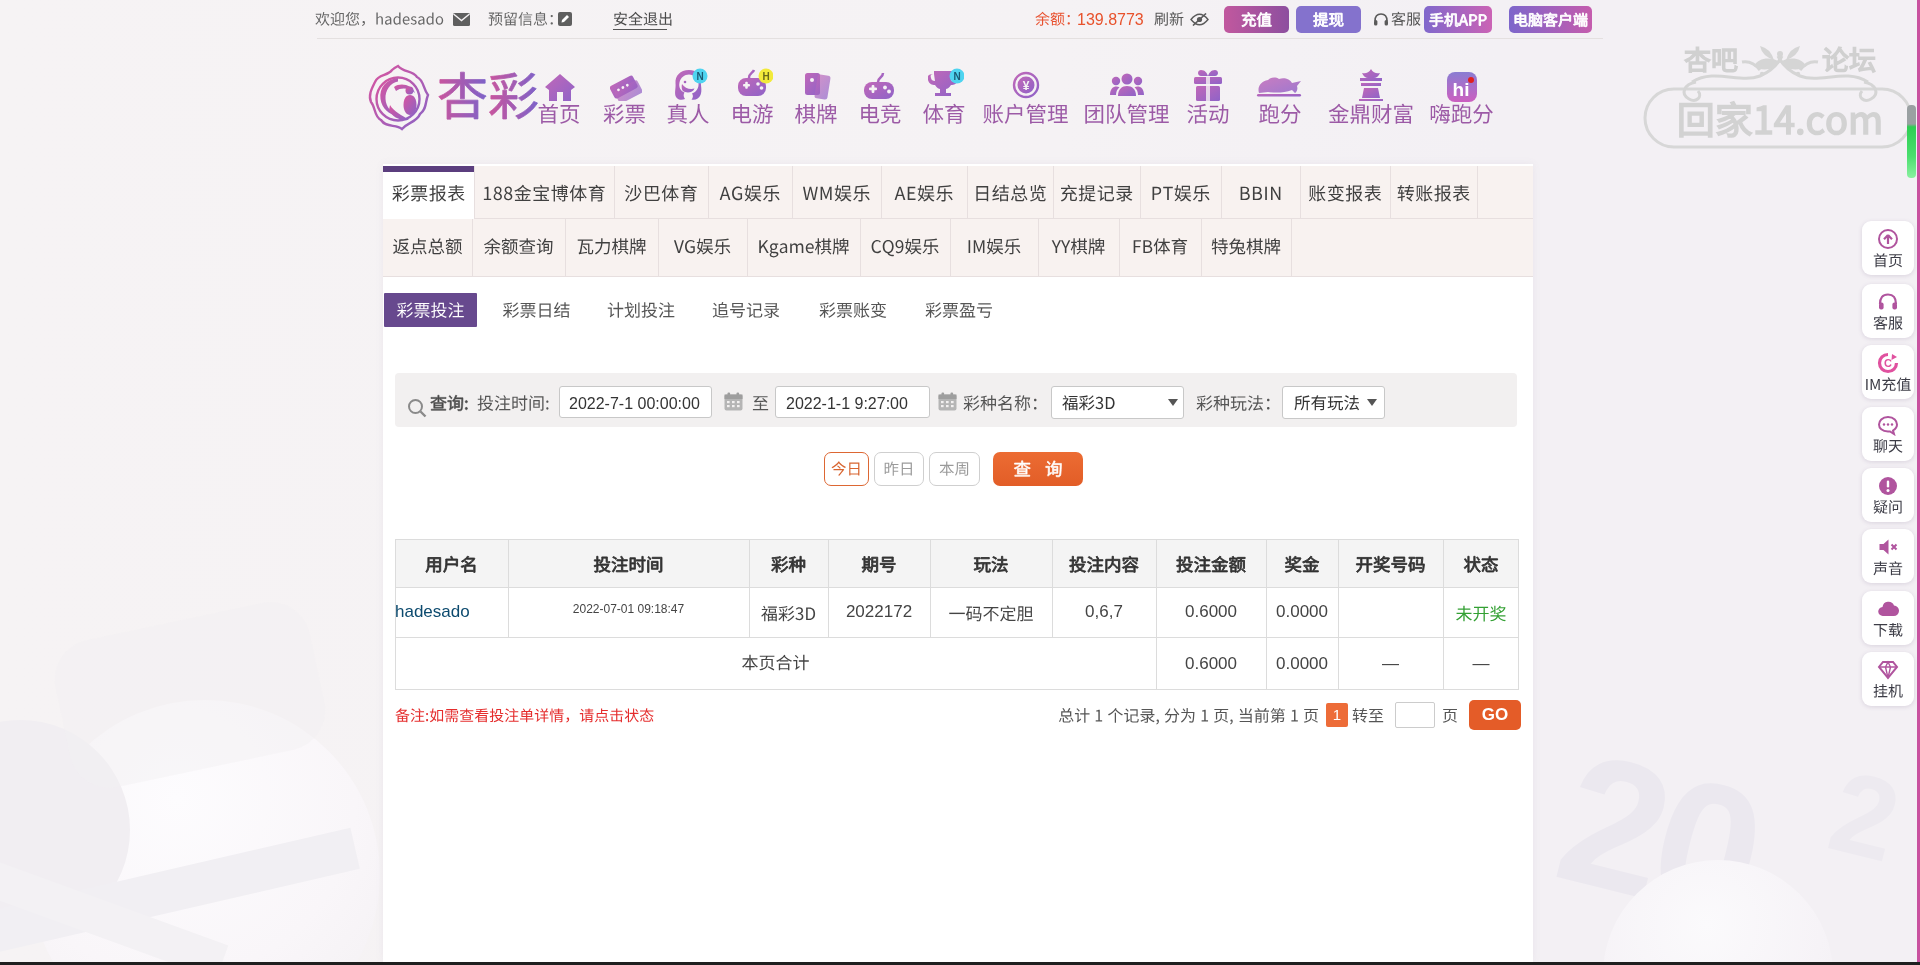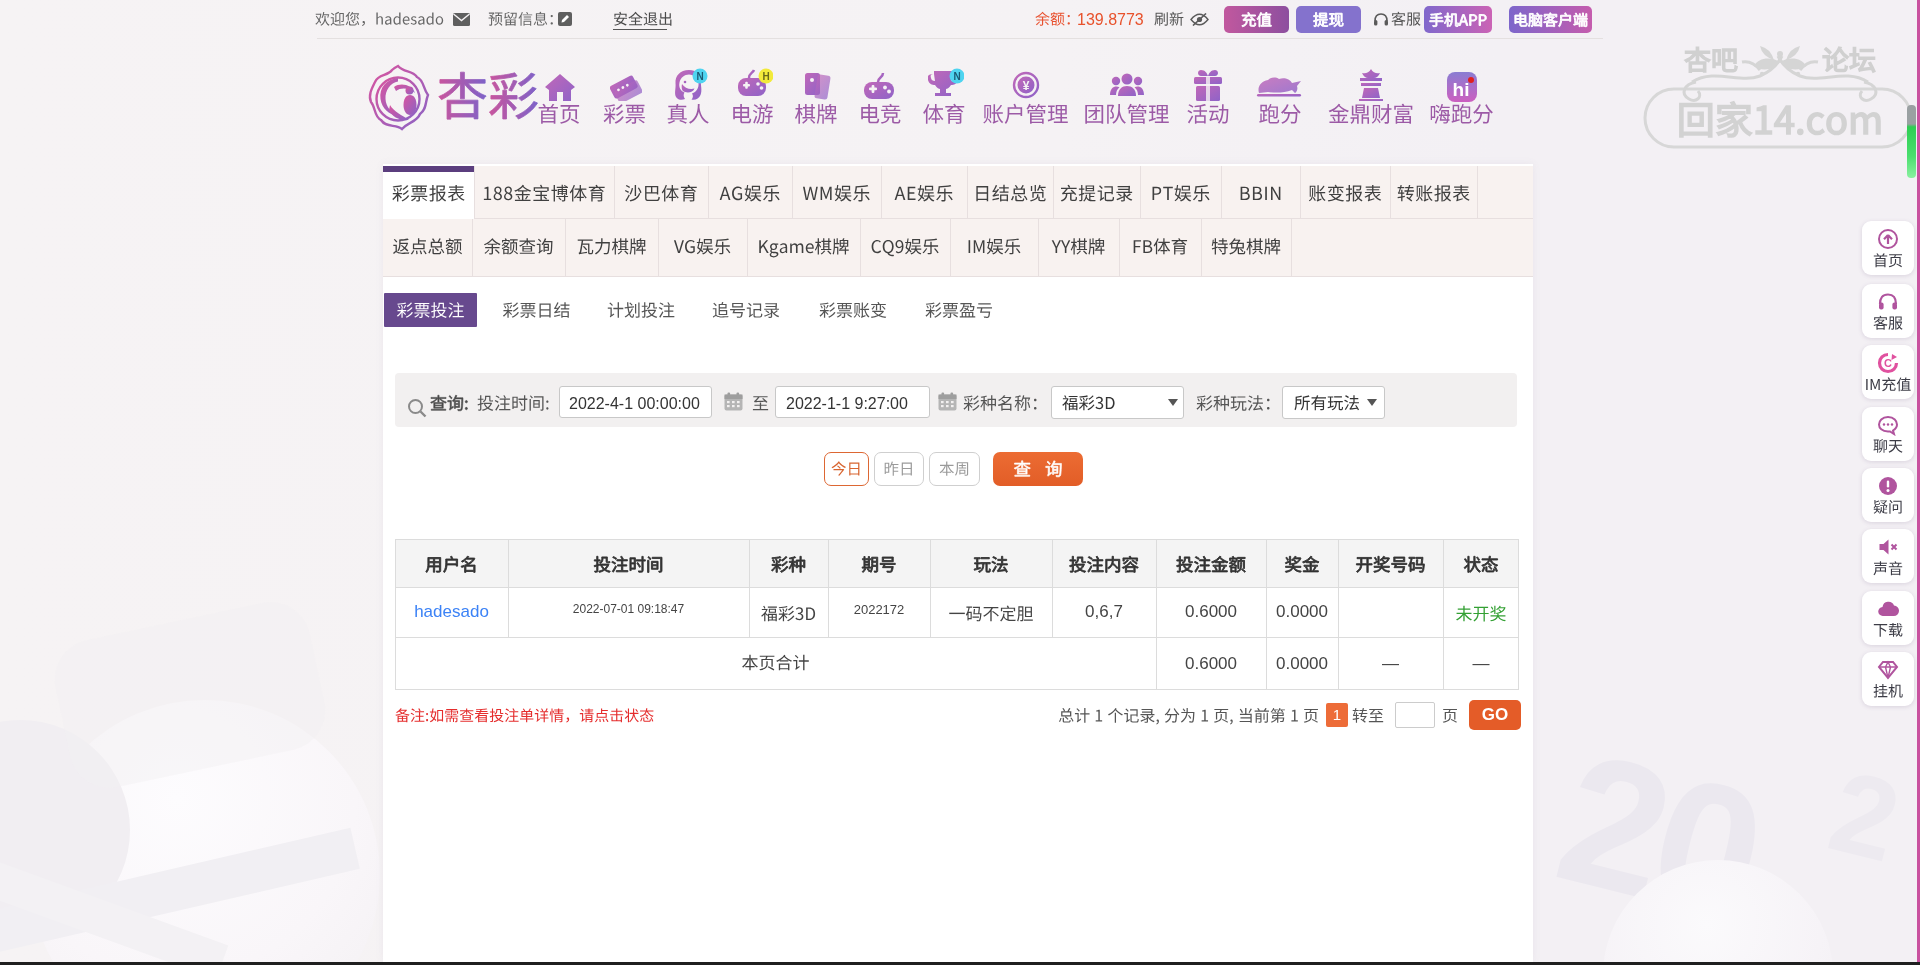--- a/index.html
+++ b/index.html
@@ -413,25 +413,25 @@
     <path d="M6 18 a 4.5 4.5 0 0 1 -0.5 -9 a 6 6 0 0 1 11.5 -1.5 a 4 4 0 0 1 -0.5 10.5 Z" fill="#b0549e"></path>
   </svg>
 <svg class="abs" style="left:1877px;top:658.5px" width="22" height="22" viewBox="0 0 22 22">
     <path d="M6 3 h10 l4 5 l-9 11 l-9 -11 Z" fill="none" stroke="#b0549e" stroke-width="2"></path>
     <path d="M2 8 h18 M8.5 8 L11 3 L13.5 8 M8.5 8 L11 19 L13.5 8" fill="none" stroke="#b0549e" stroke-width="1.4"></path>
   </svg>
 <div class="abs" style="left:1917px;top:0;width:3px;height:965px;background:#c9519f;"></div>
 <div class="abs" style="left:1907px;top:105px;width:9px;height:73px;border-radius:4px;background:linear-gradient(180deg,#9aa0a2 0%,#9aa0a2 26%,#2ece53 30%,#4ade6e 70%,#8af0a0 100%);"></div>
 <div class="abs" style="left:0;top:962px;width:1920px;height:3px;background:#1f1f1f;"></div>
 <div class="lat" style="font-size:16px;color:#e8522c;left:1077px;top:11px;">139.8773</div>
-<div class="lat" style="font-size:16px;color:#333;left:569px;top:395px;">2022-4-1 00:00:00</div>
+<div class="lat" style="font-size:16px;color:#333;left:569px;top:395px;">2022-7-1 00:00:00</div>
 <div class="lat" style="font-size:16px;color:#333;left:786px;top:395px;">2022-1-1 9:27:00</div>
-<div class="lat" style="font-size:17px;color:#3b82f6;left:395px;top:602px;width:113px;text-align:center;">hadesado</div>
+<div class="lat" style="font-size:17px;color:#0c4a6e;left:395px;top:602px;width:113px;text-align:left;">hadesado</div>
 <div class="lat" style="font-size:12px;color:#444;left:508px;top:602px;width:241px;text-align:center;">2022-07-01 09:18:47</div>
-<div class="lat" style="font-size:13px;color:#444;left:828px;top:602px;width:102px;text-align:center;">2022172</div>
+<div class="lat" style="font-size:17px;color:#444;left:828px;top:602px;width:102px;text-align:center;">2022172</div>
 <div class="lat" style="font-size:17px;color:#444;left:1052px;top:602px;width:104px;text-align:center;">0,6,7</div>
 <div class="lat" style="font-size:17px;color:#444;left:1156px;top:602px;width:110px;text-align:center;">0.6000</div>
 <div class="lat" style="font-size:17px;color:#444;left:1266px;top:602px;width:72px;text-align:center;">0.0000</div>
 <div class="lat" style="font-size:17px;color:#444;left:1156px;top:654px;width:110px;text-align:center;">0.6000</div>
 <div class="lat" style="font-size:17px;color:#444;left:1266px;top:654px;width:72px;text-align:center;">0.0000</div>
 <div class="lat" style="font-size:17px;color:#444;left:1338px;top:654px;width:105px;text-align:center;">—</div>
 <div class="lat" style="font-size:17px;color:#444;left:1443px;top:654px;width:76px;text-align:center;">—</div>
 <svg class="abs" style="left:0;top:0;pointer-events:none" width="1920" height="965" viewBox="0 0 1920 965">
     <defs>
       <path id="g0" d="M53 550C112 472 176 379 232 290C174 181 103 96 25 44C42 31 65 4 76 -13C151 42 219 119 275 218C306 164 332 115 350 73L410 123C388 171 355 231 315 295C368 411 408 550 429 713L383 728L370 725H50V657H350C333 551 304 453 268 367C216 444 159 523 106 591ZM547 839C527 693 492 553 427 464C444 455 476 433 488 421C524 474 552 543 575 620H862C849 567 834 512 819 475L879 456C903 511 929 600 947 677L897 691L885 689H593C603 734 612 781 619 829ZM632 560V490C632 342 613 127 357 -30C374 -42 399 -66 410 -82C568 17 641 139 675 256C722 101 797 -16 920 -80C931 -61 954 -31 971 -17C818 53 739 218 701 422L703 489V560Z"></path>

